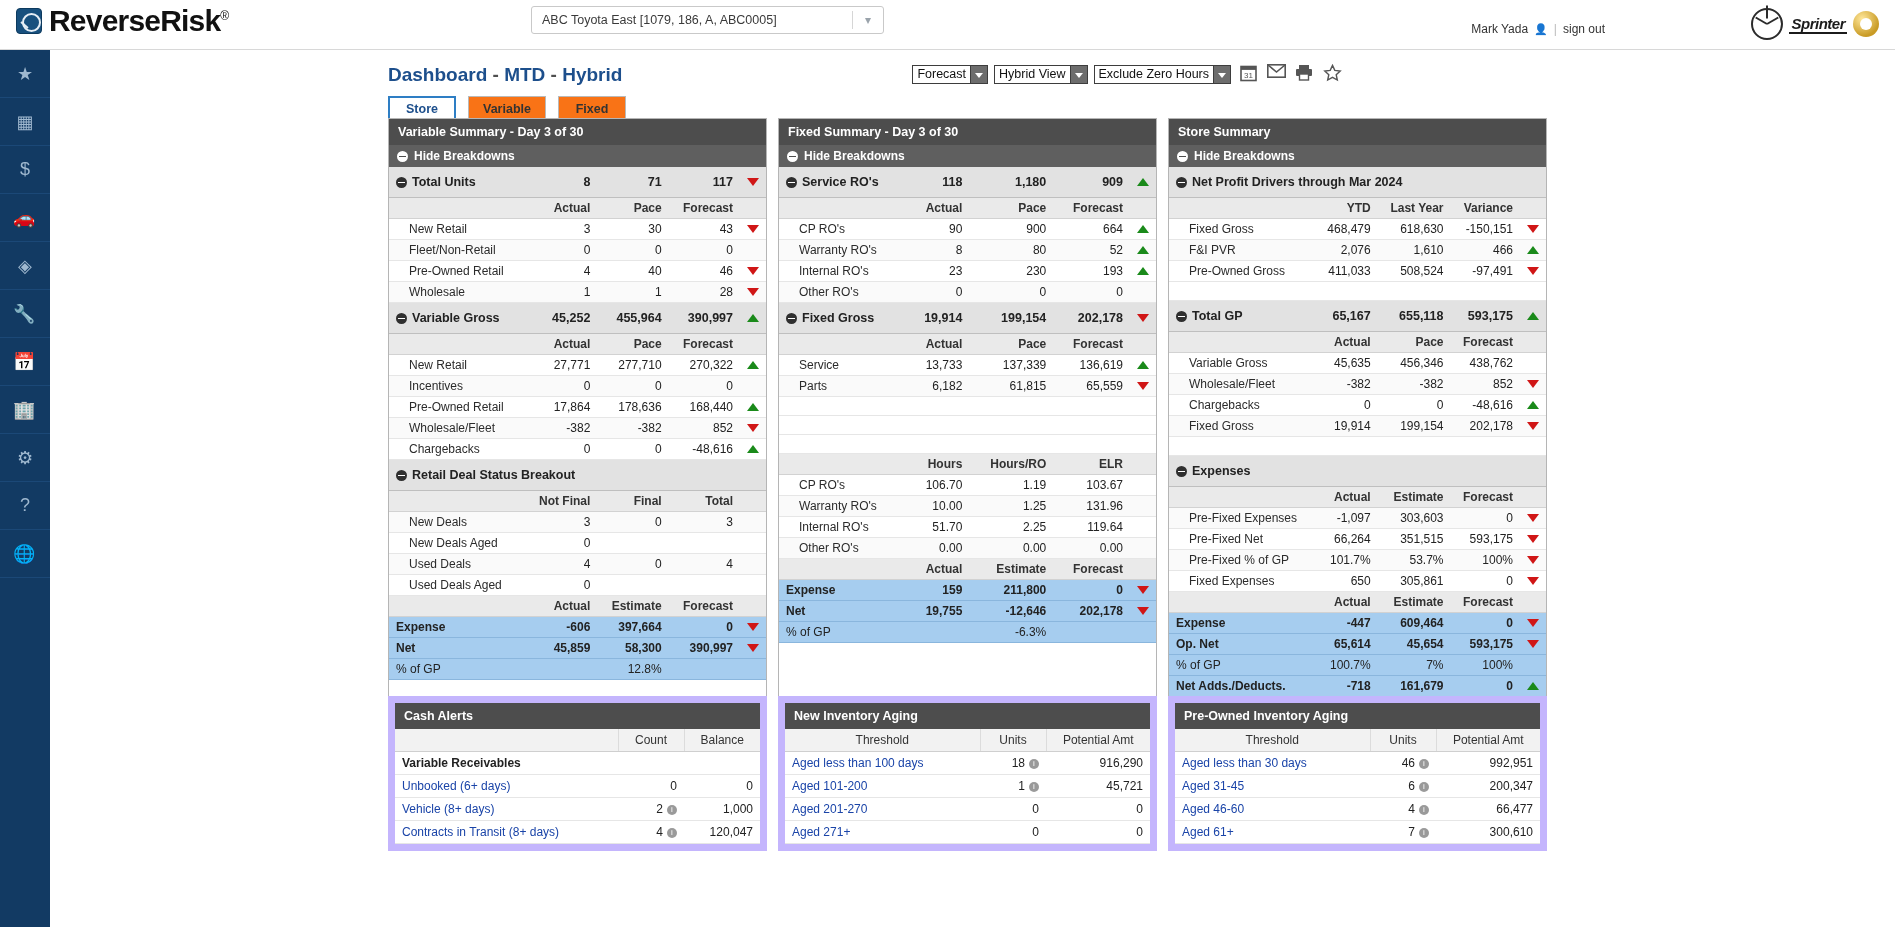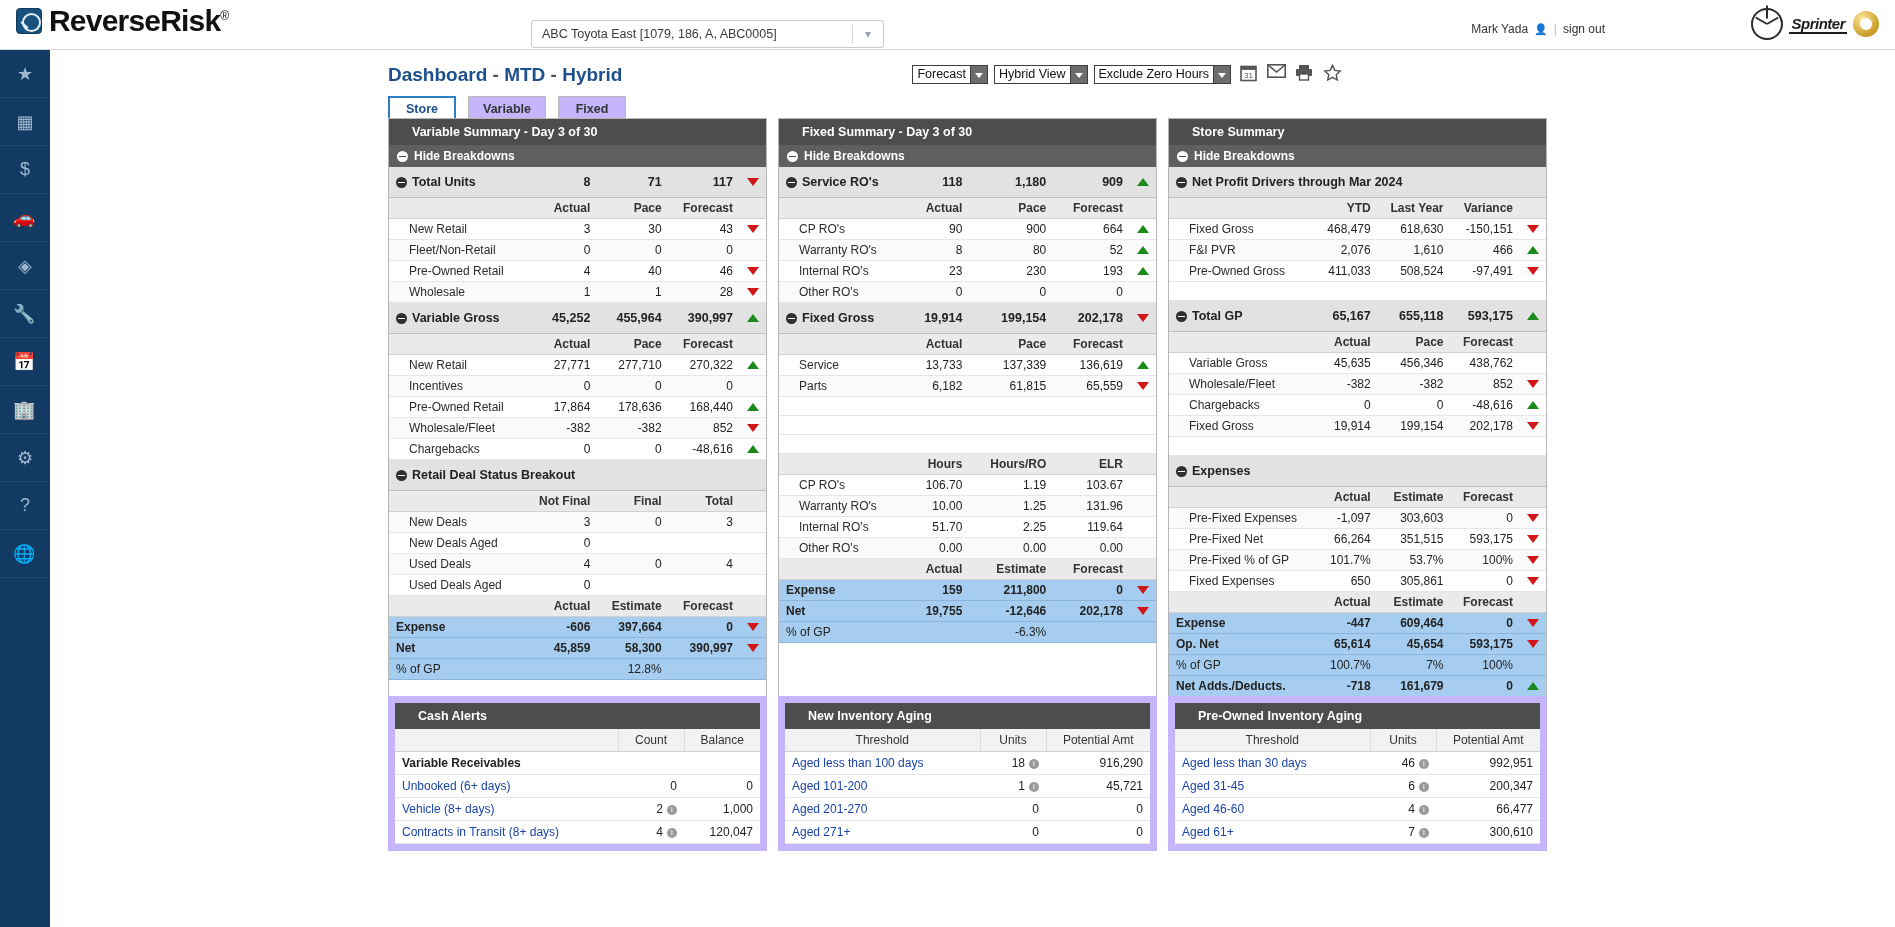--- a/index.html
+++ b/index.html
@@ -44,21 +44,21 @@
     width: 9px; height: 2px; background: #e6eef5;
     transform: rotate(40deg);
   }
   .brand-text {
     font-size: 30px; font-weight: bold; letter-spacing: -0.8px;
     color: #111; line-height: 1;
   }
   .brand-reg { font-size: 12px; vertical-align: super; font-weight: normal; }
 
   .storeselect {
-    position: absolute; left: 531px; top: 20px;
+    position: absolute; left: 531px; top: 6px;
     width: 353px; height: 28px;
     border: 1px solid #c9c9c9; border-radius: 3px;
     background: #fff;
     display: flex; align-items: center;
   }
   .storeselect .val {
     flex: 1; padding-left: 10px; font-size: 12.5px; color: #3a3a3a;
   }
   .storeselect .divider { width: 1px; height: 18px; background: #d6d6d6; }
   .storeselect .caret {
@@ -151,36 +151,36 @@
   }
   .tbicon { width: 22px; height: 20px; display: inline-flex; justify-content: center; cursor: pointer; }
 
   .tabs {
     position: absolute; left: 338px; top: 46px;
     display: flex; align-items: flex-end; gap: 12px;
   }
   .tab {
     min-width: 68px; padding: 5px 14px; text-align: center;
     font-size: 12.5px; font-weight: bold; color: #333;
-    background: #c4b5fd; border: 1px solid #b9b9b9;
+    background: #f97316; border: 1px solid #b9b9b9;
     cursor: pointer;
   }
   .tab.active {
     background: #fff; color: #1d4f8c;
     border: 2px solid #2e7ec4; border-bottom-color: #fff;
     padding: 4px 13px;
   }
 
   
   .panels { position: absolute; left: 338px; top: 68px; width: 1160px; }
   .panelrow { display: flex; gap: 11px; }
   .panel { width: 379px; background: #fff; border: 1px solid #b5b5b5; }
   .panel-hd {
     background: #4d4d4d; color: #fff; font-weight: bold;
-    font-size: 12.5px; padding: 6px 23px;
+    font-size: 12.5px; padding: 6px 9px;
   }
   .panel-sub {
     background: #5f5f5f; color: #fff; font-weight: bold;
     font-size: 12px; padding: 4px 8px;
     display: flex; align-items: center; gap: 6px;
     cursor: pointer;
   }
   .minus {
     width: 11px; height: 11px; border-radius: 50%;
     background: #fff; position: relative; display: inline-block;

